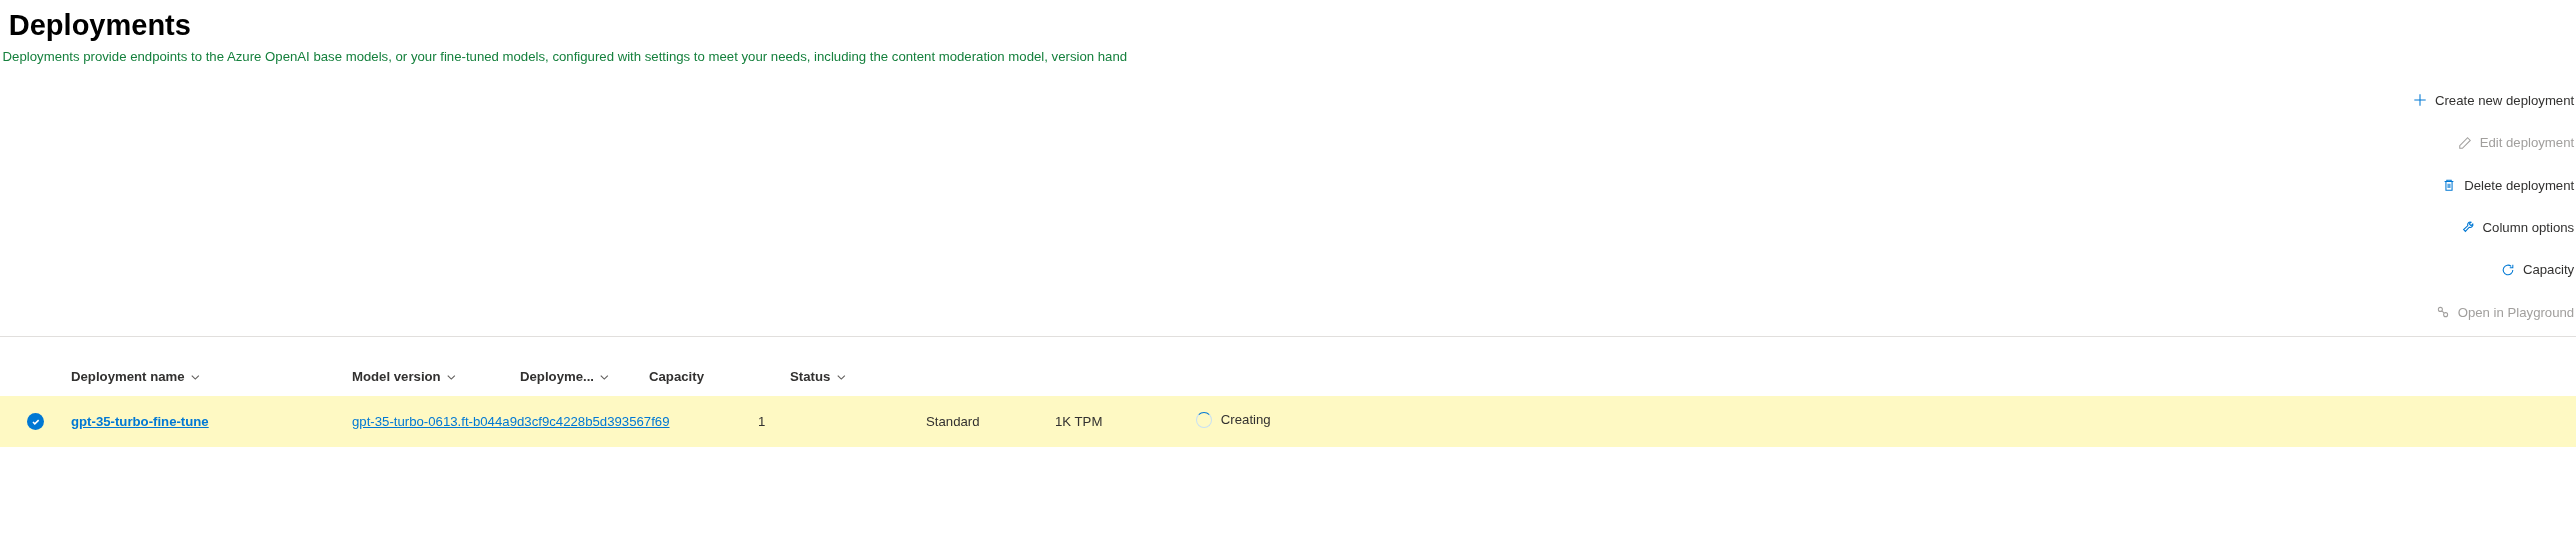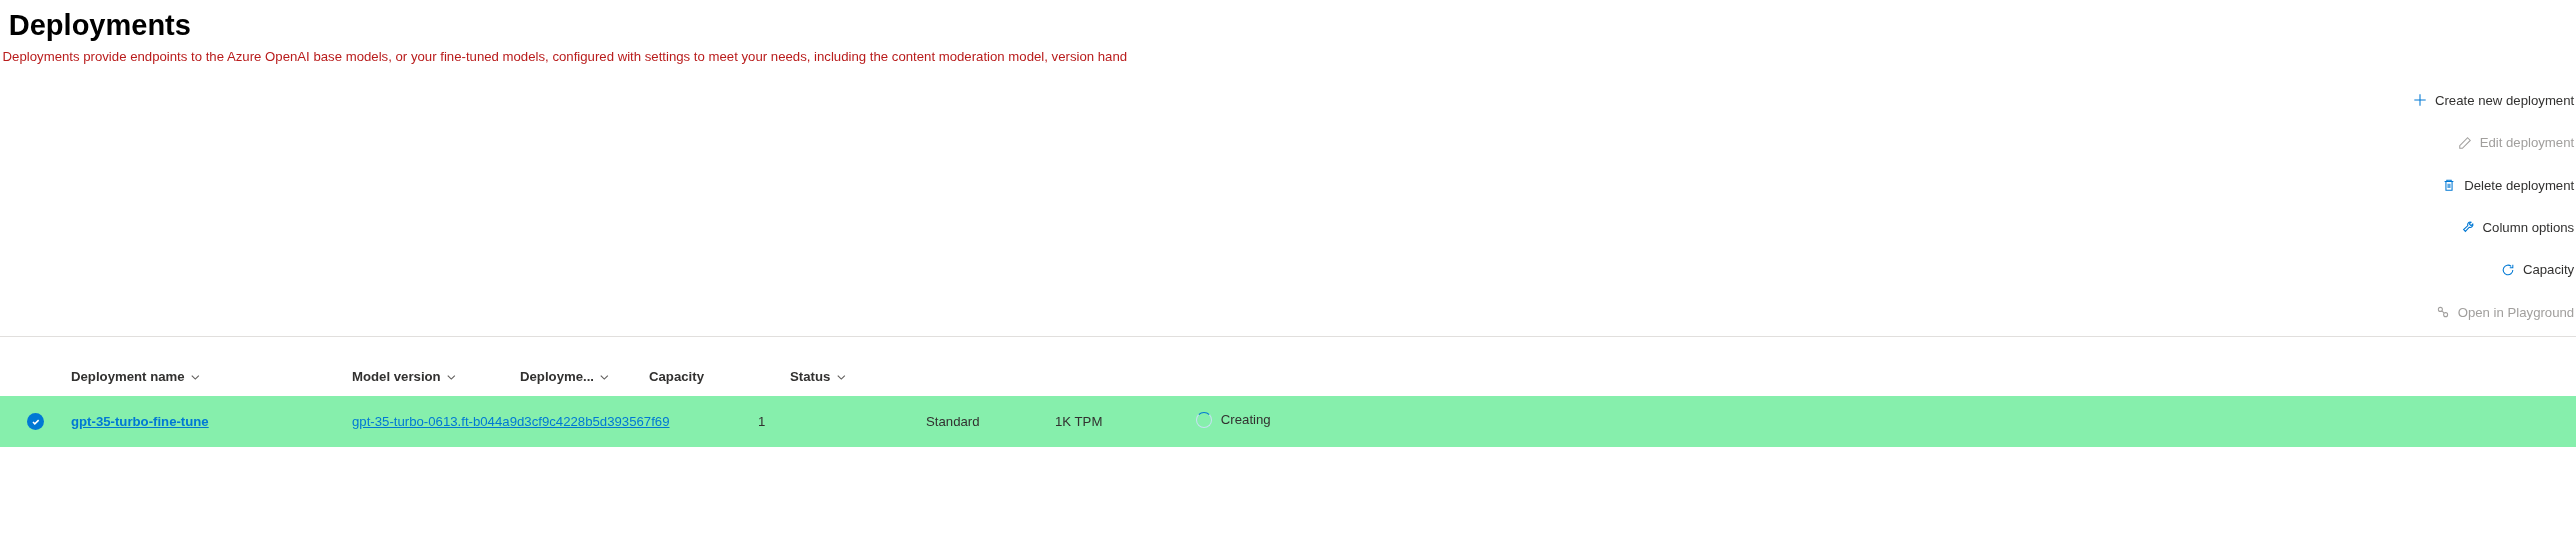--- a/index.html
+++ b/index.html
@@ -15,21 +15,21 @@
       overflow-x: hidden;
     }
     .page-title {
       font-size: 29px;
       font-weight: 600;
       color: #000;
       padding: 8.8px 8.8px 7px 8.8px;
     }
     .page-description {
       font-size: 13.2px;
-      color: #b91c1c;
+      color: #15803d;
       padding: 0 0 25px 2.6px;
       white-space: nowrap;
     }
     .toolbar {
       display: flex;
       align-items: flex-end;
       gap: 19.4px;
       padding: 0 0 12.4px 17.7px;
       border-bottom: 0.9px solid #e1dfdd;
       flex-direction: column;
@@ -84,21 +84,21 @@
     .chev {
       width: 11.5px;
       height: 11.5px;
       display: inline-block;
     }
     .table-row {
       display: flex;
       align-items: center;
       padding: 16px 0;
       font-size: 13.2px;
-      background: #86efac;
+      background: #fef9c3;
     }
     .check-circle {
       width: 17.7px;
       height: 17.7px;
       margin-left: 26.5px;
       border-radius: 50%;
       background: #0078d4;
       display: flex;
       align-items: center;
       justify-content: center;

